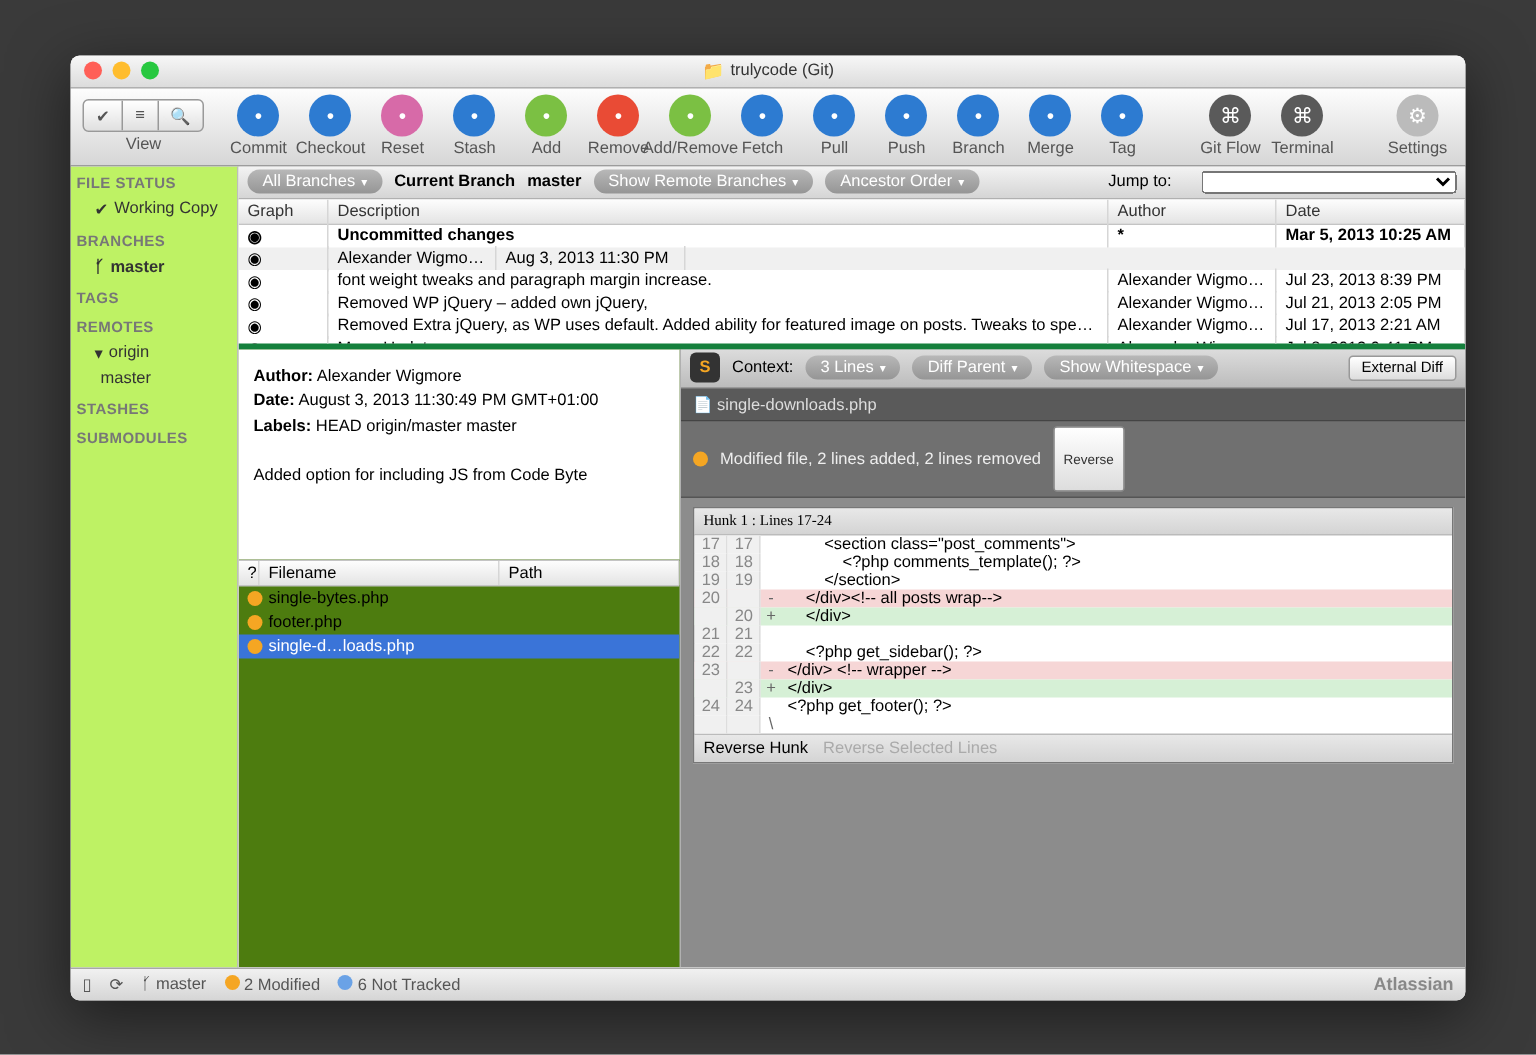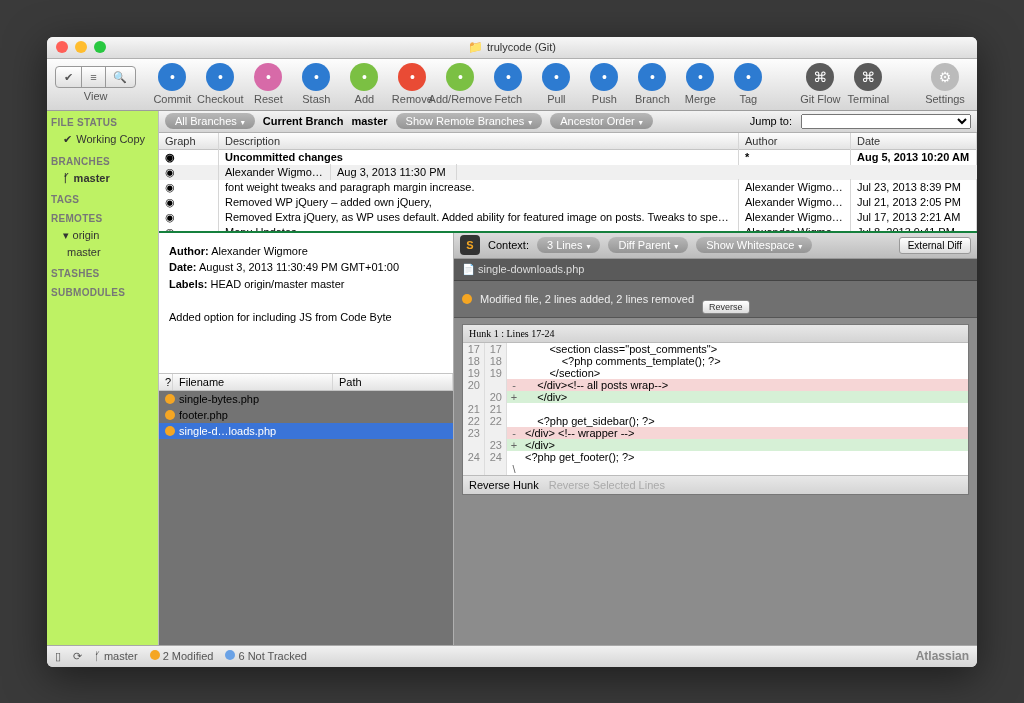--- a/index.html
+++ b/index.html
@@ -25,49 +25,49 @@
 .sidebar .sec{margin-bottom:8px;}
 .sidebar .sec-title{font-weight:bold; letter-spacing:.3px; font-size:10px; margin-bottom:3px;}
 .sidebar .item{padding:2px 0 2px 12px; color:#333; font-size:11px; display:flex; align-items:center; gap:4px;}
 .sidebar .item.bold{font-weight:bold;}
 .main { flex:1; display:flex; flex-direction:column; overflow:hidden; background:#ececec;}
 .filter-bar { height:22px; background:linear-gradient(#f3f3f3,#d5d5d5); border-bottom:1px solid #b0b0b0; display:flex; align-items:center; padding:0 6px; gap:8px;}
 .pill { background:linear-gradient(#c0c0c0,#a0a0a0); border-radius:10px; padding:2px 10px; font-size:10px; color:#fff; display:flex; align-items:center; gap:4px;}
 .pill.light { background:linear-gradient(#b8b8b8,#959595);}
 .pill .tri::after{content:"▾"; font-size:8px;}
 .plain-link{font-size:11px; font-weight:bold;}
-.jump{margin-left:auto; display:flex; align-items:center; gap:9px; font-size:10px;}
+.jump{margin-left:auto; display:flex; align-items:center; gap:20px; font-size:10px;}
 .jump select{width:170px; font-size:10px;}
-.commit-list { height:100px; overflow:hidden; background:#fff; border-bottom:2px solid #15803d;}
+.commit-list { height:100px; overflow:hidden; background:#fff; border-bottom:4px solid #15803d;}
 .clh { display:flex; background:linear-gradient(#fdfdfd,#e4e4e4); border-bottom:1px solid #c4c4c4; font-size:10px; color:#333;}
 .clh span, .crow span.c{padding:2px 6px; border-right:1px solid #d6d6d6; overflow:hidden; text-overflow:ellipsis; white-space:nowrap;}
 .cg{width:60px;} .cd{flex:1;} .ca{width:112px;} .ct{width:126px;}
 .crow{display:flex; font-size:10.5px; height:15px; align-items:center;}
 .crow.sel{background:#f0f0f0;}
 .crow.bold{font-weight:bold;}
 .badge{display:inline-block; border:1px solid #7aa; border-radius:3px; padding:0 4px; font-size:9px; background:#e5f3f5; color:#247; margin-right:2px;}
 .bottom{flex:1; display:flex; overflow:hidden;}
-.detail{flex:0 0 295px; display:flex; flex-direction:column; background:#737373; border-right:1px solid #b0b0b0;}
+.detail{flex:0 0 295px; display:flex; flex-direction:column; background:#4d7c0f; border-right:1px solid #b0b0b0;}
 .commit-info{padding:10px; font-size:11px; line-height:1.5; background:#fff; height:140px;}
 .commit-info b{font-weight:bold;}
 .file-list{flex:1; overflow:auto;}
 .flh{display:flex; background:linear-gradient(#fdfdfd,#e4e4e4); border-top:1px solid #c4c4c4; border-bottom:1px solid #c4c4c4; font-size:10px;}
 .flh span{padding:2px 6px; border-right:1px solid #d6d6d6;}
 .fq{width:14px;} .fn{width:160px;} .fp{flex:1;}
 .frow{display:flex; padding:2px 6px; font-size:11px; align-items:center; gap:4px; height:16px;}
 .frow.sel{background:#3a74d8; color:#fff;}
 .frow .dot{width:10px;height:10px;border-radius:50%;background:#f5a623;display:inline-block;}
 .diff{flex:1; background:#8c8c8c; display:flex; flex-direction:column;}
 .diff-tb{height:26px; background:linear-gradient(#dcdcdc,#bcbcbc); border-bottom:1px solid #999; display:flex; align-items:center; padding:0 6px; gap:8px;}
 .sublime{width:20px;height:20px;border-radius:4px;background:#333;color:#f5a623;display:flex;align-items:center;justify-content:center;font-weight:bold;font-size:11px;}
 .diff-tb .lbl{font-size:11px;}
 .ext-btn{margin-left:auto; background:linear-gradient(#fff,#ddd); border:1px solid #999; border-radius:3px; padding:2px 8px; font-size:10px;}
 .diff-file{background:#5a5a5a; color:#ddd; padding:4px 8px; font-size:10.5px; border-bottom:1px solid #444;}
 .diff-sub{background:#707070; color:#eee; padding:3px 8px; font-size:10px; border-bottom:1px solid #555; display:flex; align-items:center; gap:8px;}
-.rev-btn{background:linear-gradient(#fff,#ddd); border:1px solid #888; border-radius:3px; padding:1px 6px; font-size:9px; color:#333;margin-top:16px;}
+.rev-btn{background:linear-gradient(#fff,#ddd); border:1px solid #888; border-radius:3px; padding:16px 6px; font-size:9px; color:#333;}
 .hunk{margin:6px 8px 8px 8px; background:#fff; border:1px solid #777; font-family:Menlo,Monaco,monospace; font-size:10px;}
 .hunk-h{background:linear-gradient(#e8e8e8,#d4d4d4); padding:3px 6px; border-bottom:1px solid #bbb; font-family:"Lucida Grande"; font-size:10px;}
 .hunk-body{}
 .line{display:flex; white-space:pre;}
 .ln{width:22px; text-align:right; padding-right:4px; background:#f0f0f0; border-right:1px solid #ddd; color:#888;}
 .ln2{width:22px; text-align:right; padding-right:4px; background:#f0f0f0; border-right:1px solid #ddd; color:#888;}
 .mark{width:14px; text-align:center; color:#666;}
 .code{flex:1; padding-left:4px;}
 .line.del{background:#f6d6d6;}
 .line.add{background:#d6f0d6;}
@@ -241,21 +241,21 @@
           <span class="cg">Graph</span>
           <span class="cd">Description</span>
           <span class="ca">Author</span>
           <span class="ct">Date</span>
         </div>
         <div id="commits">
             <div class="crow bold">
               <span class="c cg">◉</span>
               <span class="c cd">Uncommitted changes</span>
               <span class="c ca">*</span>
-              <span class="c ct">Aug 5, 2013 10:20 AM</span>
+              <span class="c ct">Mar 5, 2013 10:25 AM</span>
             </div>
             <div class="crow sel">
               <span class="c cg">◉</span>
               <span class="c ca">Alexander Wigmore…</span>
               <span class="c ct">Aug 3, 2013 11:30 PM</span>
             </div>
             <div class="crow">
               <span class="c cg">◉</span>
               <span class="c cd">font weight tweaks and paragraph margin increase.</span>
               <span class="c ca">Alexander Wigmore…</span>

